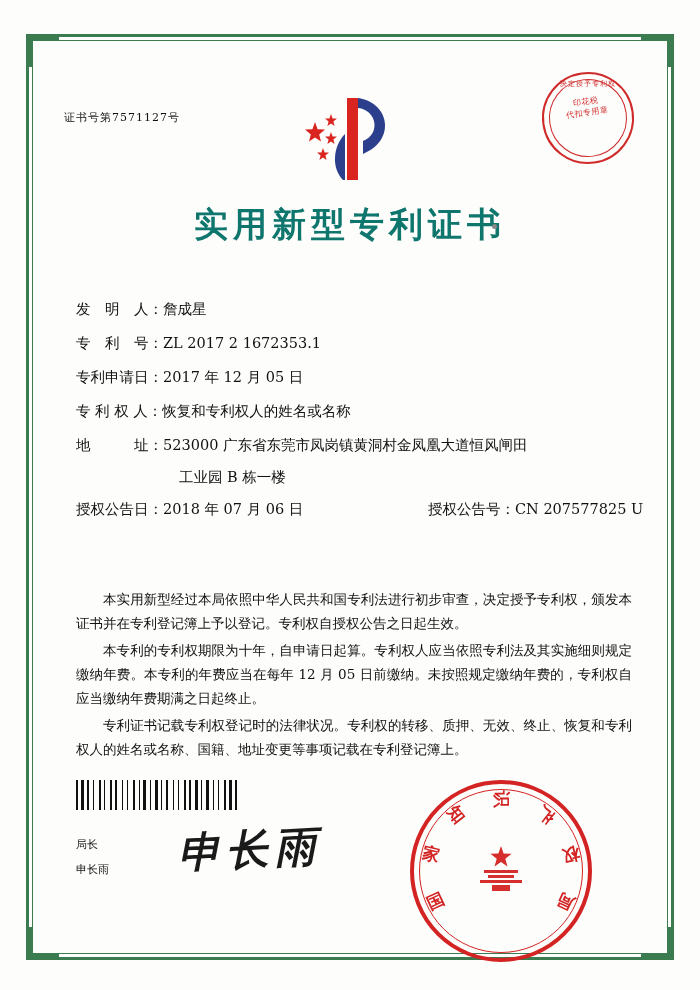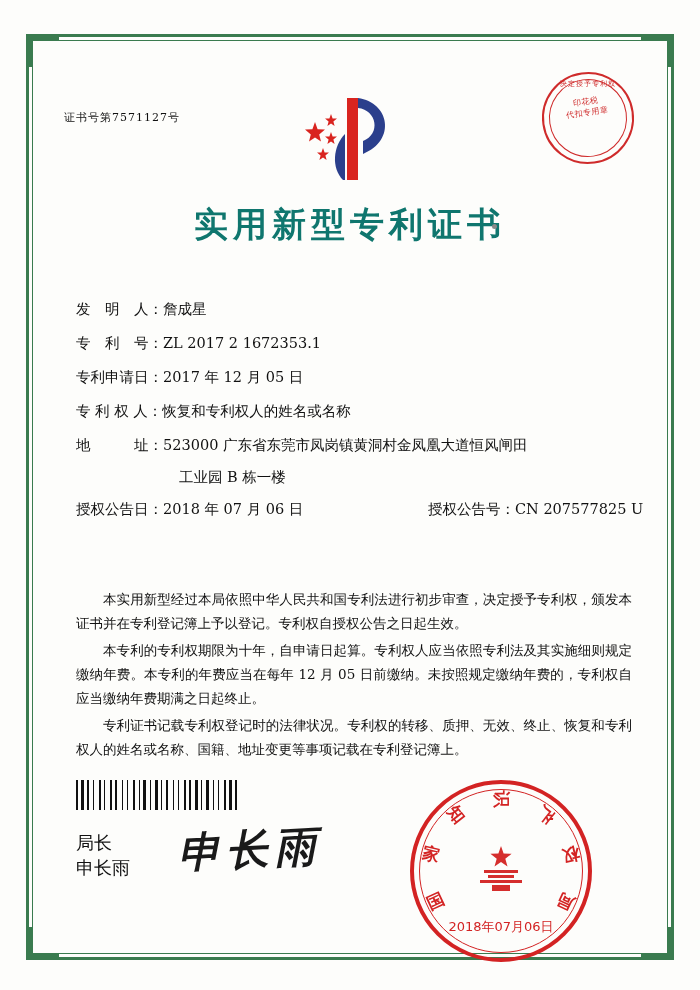--- a/index.html
+++ b/index.html
@@ -189,23 +189,23 @@
     bottom: 0;
     background: #111;
     display: block;
   }
 
   
   .sig-label {
     position: absolute;
     left: 18px;
     top: 770px;
-    font-size: 18px;
+    font-size: 11px;
     line-height: 25px;
-    font-family: Liberation Mono, monospace;
+    font-family: Liberation Serif, serif;
     color: #111;
   }
   .sig-script {
     position: absolute;
     left: 120px;
     top: 760px;
     font-size: 42px;
     letter-spacing: 6px;
     color: #1a1a1a;
     font-family: "DejaVu Serif", "Liberation Serif", serif;
@@ -402,17 +402,16 @@
         </div>
       <div class="emblem">
         <svg viewBox="0 0 62 54" width="62" height="54">
           <polygon points="31,4 33.6,11.6 41.6,11.8 35.3,16.8 37.5,24.5 31,19.9 24.5,24.5 26.7,16.8 20.4,11.8 28.4,11.6" fill="#d32323"></polygon>
           <rect x="14" y="28" width="34" height="3" fill="#d32323"></rect>
           <rect x="18" y="33" width="26" height="3" fill="#d32323"></rect>
           <rect x="10" y="38" width="42" height="3" fill="#d32323"></rect>
           <rect x="22" y="43" width="18" height="6" fill="#d32323"></rect>
         </svg>
       </div>
-      <div class="seal-date">2018年07月06日</div>
     </div>
 
   </div>
 </div>
 
 </body></html>

